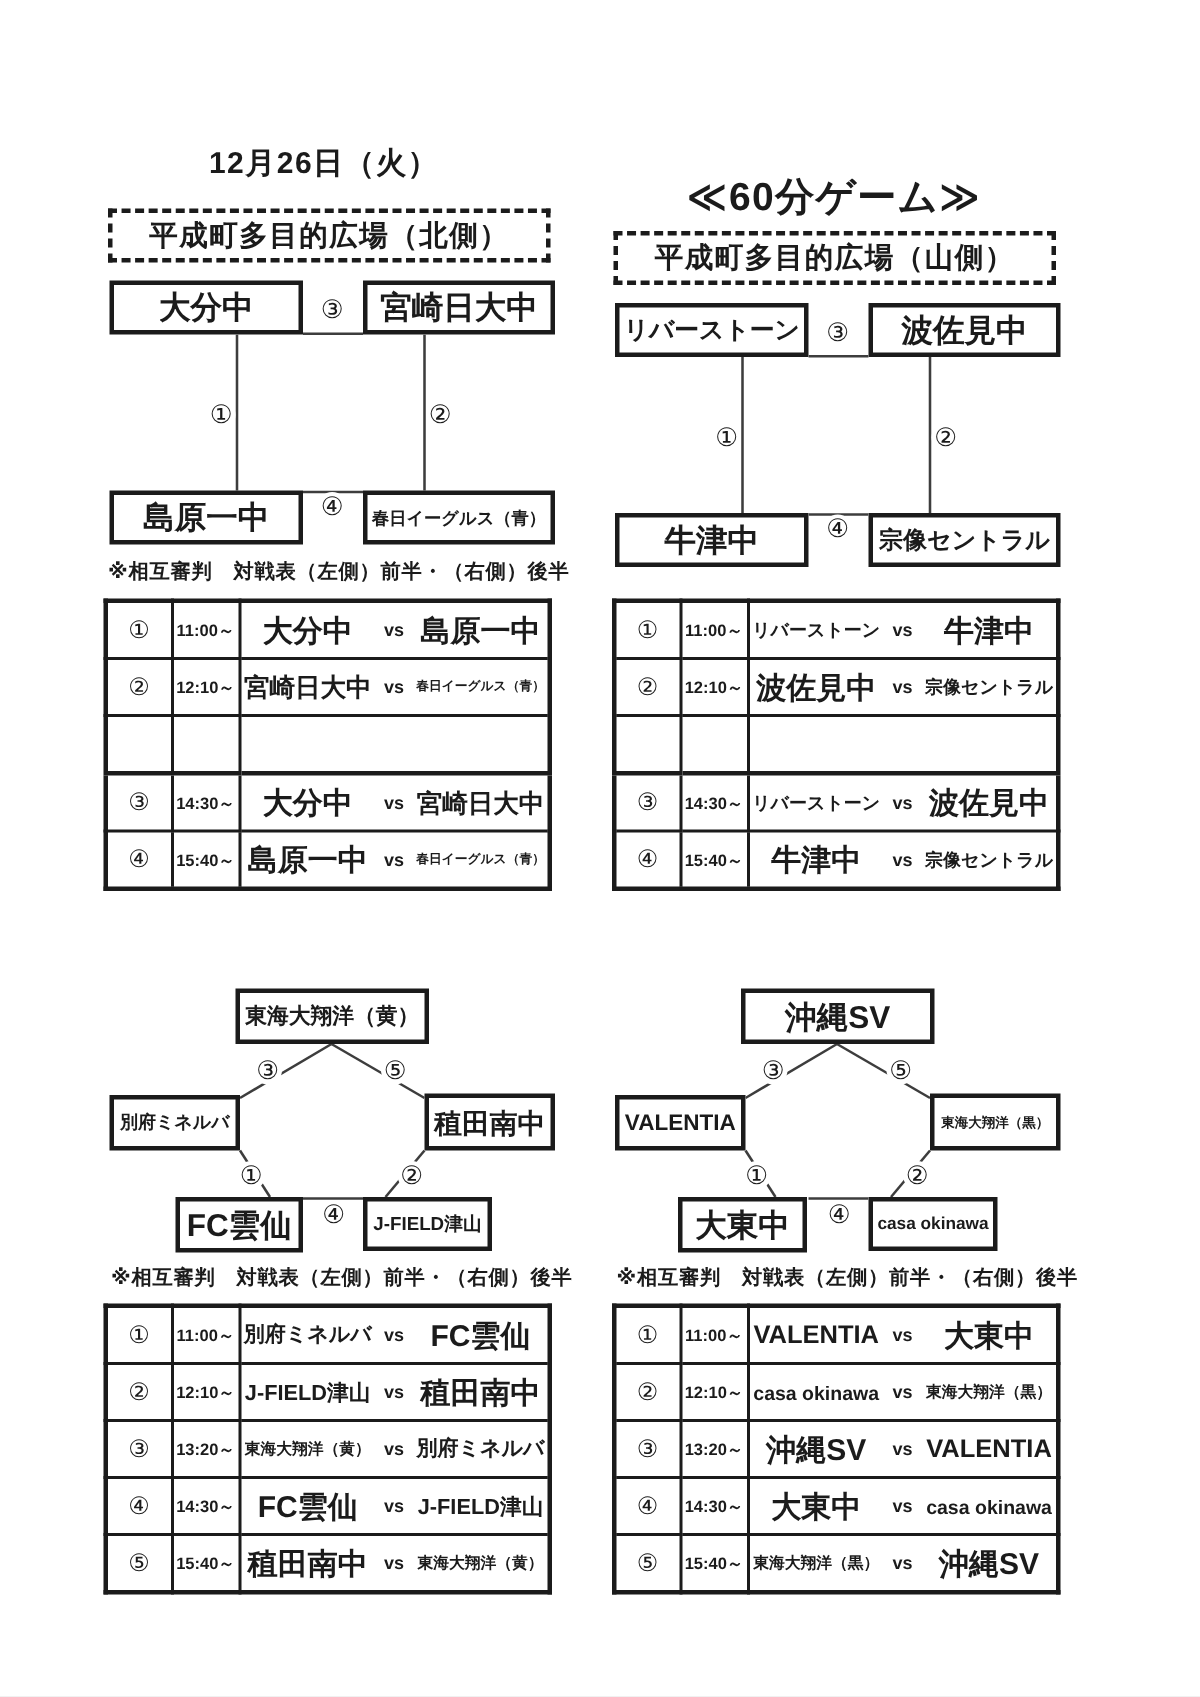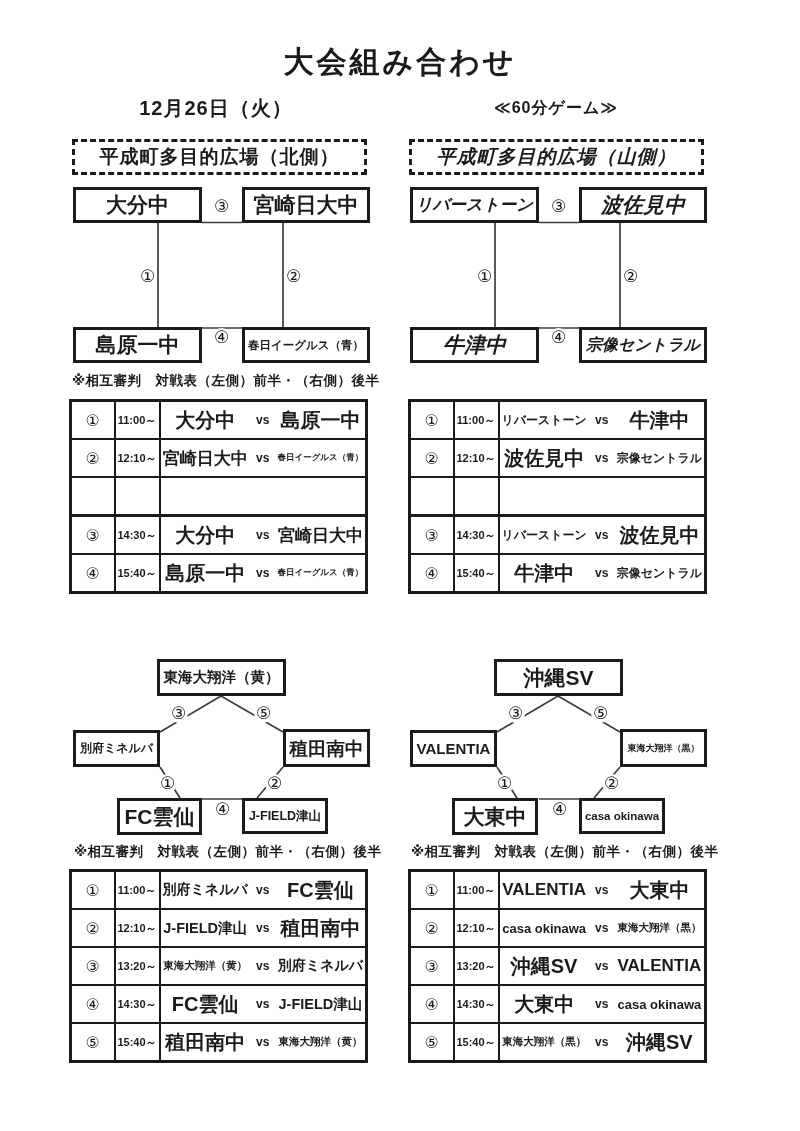--- a/index.html
+++ b/index.html
@@ -1,21 +1,21 @@
 <!DOCTYPE html>
 <html><head>
 <meta charset="utf-8">
 <style>
   html,body{margin:0;padding:0;background:#e8e8e8;}
   .page{position:relative;width:800px;height:1131px;background:#fff;margin:0 auto;
         font-family:"Liberation Sans","DejaVu Sans",sans-serif;font-weight:700;color:#1b1b1b;overflow:hidden;}
   .title{position:absolute;top:42px;left:0;width:100%;text-align:center;font-size:30px;letter-spacing:3px;margin:0;}
   .sub{position:absolute;width:300px;text-align:center;white-space:nowrap;}
   .sub-left{left:66px;top:95px;font-size:20px;letter-spacing:1px;}
-  .sub-right{left:406px;top:98px;font-size:16px;letter-spacing:1px;}
+  .sub-right{left:406px;top:114px;font-size:26px;letter-spacing:1px;}
 
   section{position:absolute;width:301px;}
   .bracket{height:226px;}
   .penta{height:252px;}
   svg.lines{position:absolute;left:0;top:0;}
   svg.lines line{stroke:#3d3d3d;stroke-width:1.7;}
 
   .venue{position:absolute;left:3px;top:0;width:295px;height:36px;border:3px dashed #1b1b1b;
          background:#fff;display:flex;align-items:center;justify-content:center;box-sizing:border-box;}
   .venue .fit{letter-spacing:1px;}
@@ -34,21 +34,20 @@
   .sched .c-time{font-size:11px;}
   .mrow{display:flex;align-items:center;width:100%;}
   .mteam{flex:1;display:flex;align-items:center;justify-content:center;overflow:hidden;}
   .vs{flex:0 0 26px;width:26px;font-size:12px;text-align:center;}
 </style>
 </head>
 <body>
 
 <div class="page">
 
-  <h1 class="title">大会組み合わせ</h1>
   <div class="sub sub-left">12月26日（火）</div>
   <div class="sub sub-right">≪60分ゲーム≫</div>
 
   <section class="bracket" style="left:69px;top:139px;">
     <svg class="lines" width="301" height="226">
       <line x1="89" y1="84" x2="89" y2="189"></line>
         <line x1="214" y1="84" x2="214" y2="189"></line>
       <line x1="133" y1="83.5" x2="173" y2="83.5"></line>
         <line x1="133" y1="189" x2="173" y2="189"></line>
     </svg>
@@ -66,21 +65,21 @@
       </div>
     <div class="tbox" style="left:173px;top:188px;width:128px;height:36px;">
         <span class="fit fitb" style="font-size: 11.5px;">春日イーグルス（青）</span>
       </div>
     <span class="cnum" style="left:69px;top:128px;">①</span>
     <span class="cnum" style="left:215px;top:128px;">②</span>
     <span class="cnum" style="left:143px;top:58px;">③</span>
     <span class="cnum" style="left:143px;top:189px;">④</span>
   </section>
 
-  <section class="bracket" style="left:406px;top:139px;font-style:italic;">
+  <section class="bracket" style="left:406px;top:154px;">
     <svg class="lines" width="301" height="226">
       <line x1="89" y1="84" x2="89" y2="189"></line>
         <line x1="214" y1="84" x2="214" y2="189"></line>
       <line x1="133" y1="83.5" x2="173" y2="83.5"></line>
         <line x1="133" y1="189" x2="173" y2="189"></line>
     </svg>
     <div class="venue">
         <span class="fit fitv" style="font-size: 19px;">平成町多目的広場（山側）</span>
       </div>
     <div class="tbox" style="left:4px;top:48px;width:129px;height:36px;">

